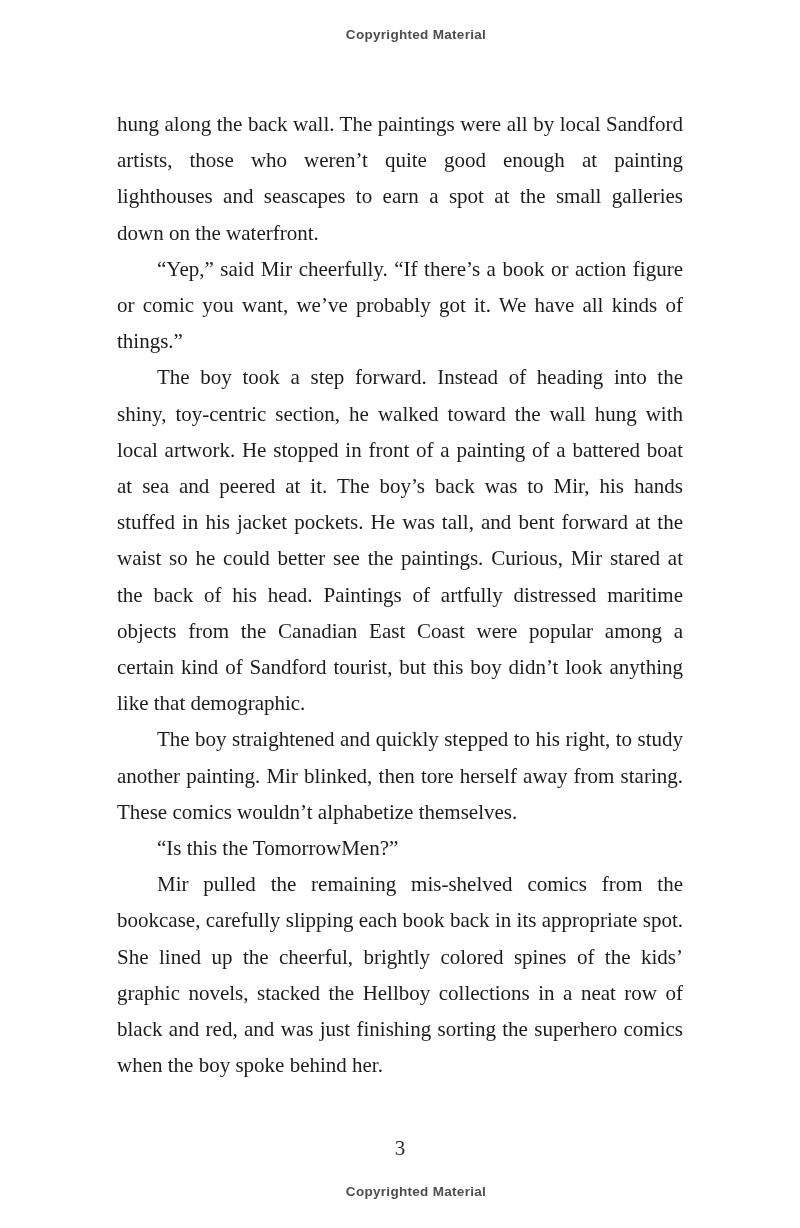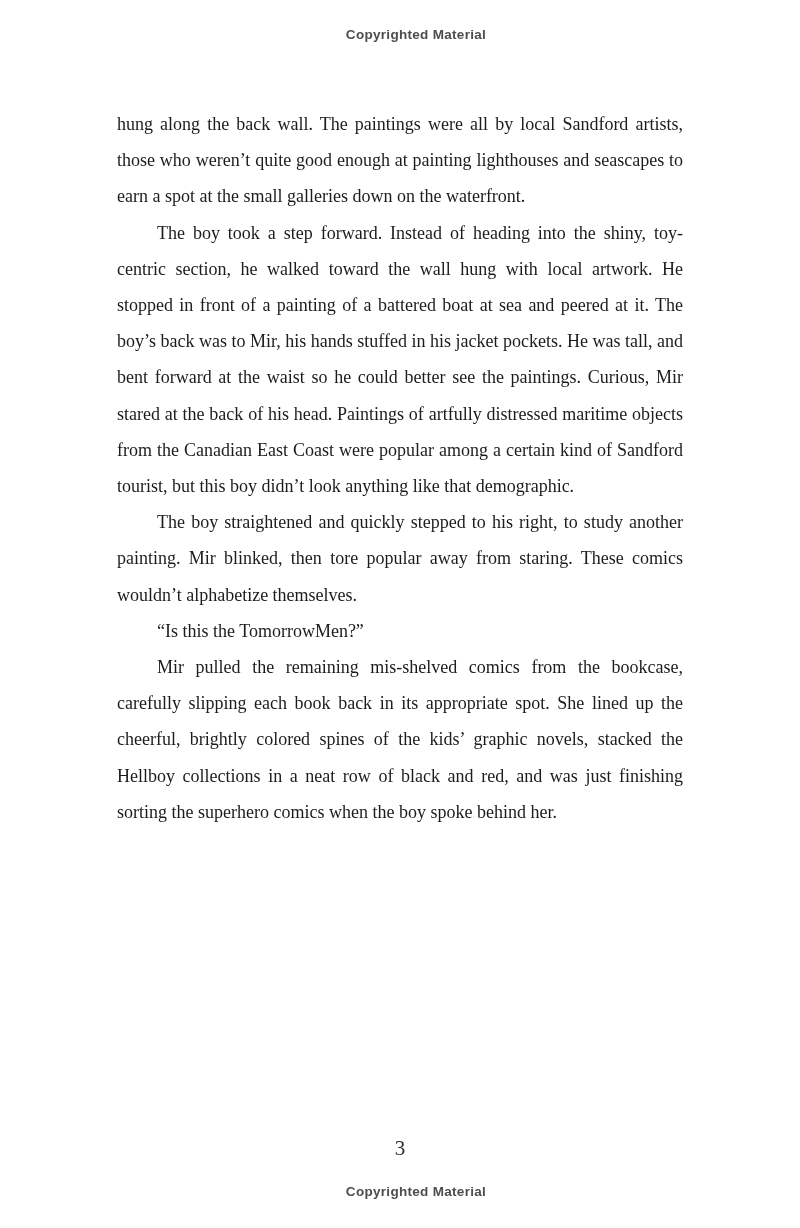--- a/index.html
+++ b/index.html
@@ -26,21 +26,21 @@
     color: #4d4d4d;
   }
   .copyright.top { top: 27px; }
   .copyright.bottom { top: 1184px; }
   .body-text {
     position: absolute;
     left: 117px;
     width: 566px;
     top: 106px;
     font-family: "Liberation Serif", "DejaVu Serif", serif;
-    font-size: 18px;
+    font-size: 21px;
     line-height: 36.2px;
     color: #1c1c1c;
     text-align: justify;
   }
   .body-text p {
     margin: 0;
     padding: 0;
   }
   .body-text p.indent {
     text-indent: 40px;
@@ -58,22 +58,23 @@
 </style>
 </head>
 <body>
 
 <div class="page">
 
   <div class="copyright top">Copyrighted Material</div>
 
   <div class="body-text">
       <p>hung along the back wall. The paintings were all by local Sandford artists, those who weren’t quite good enough at painting lighthouses and seascapes to earn a spot at the small galleries down on the waterfront.</p>
+      <p class="indent">“Yep,” said Mir cheerfully. “If there’s a book or action figure or comic you want, we’ve probably got it. We have all kinds of things.”</p>
       <p class="indent">The boy took a step forward. Instead of heading into the shiny, toy-centric section, he walked toward the wall hung with local artwork. He stopped in front of a painting of a battered boat at sea and peered at it. The boy’s back was to Mir, his hands stuffed in his jacket pockets. He was tall, and bent forward at the waist so he could better see the paintings. Curious, Mir stared at the back of his head. Paintings of artfully distressed maritime objects from the Canadian East Coast were popular among a certain kind of Sandford tourist, but this boy didn’t look anything like that demographic.</p>
-      <p class="indent">The boy straightened and quickly stepped to his right, to study another painting. Mir blinked, then tore popular away from staring. These comics wouldn’t alphabetize themselves.</p>
+      <p class="indent">The boy straightened and quickly stepped to his right, to study another painting. Mir blinked, then tore herself away from staring. These comics wouldn’t alphabetize themselves.</p>
       <p class="indent">“Is this the TomorrowMen?”</p>
       <p class="indent">Mir pulled the remaining mis-shelved comics from the bookcase, carefully slipping each book back in its appropriate spot. She lined up the cheerful, brightly colored spines of the kids’ graphic novels, stacked the Hellboy collections in a neat row of black and red, and was just finishing sorting the superhero comics when the boy spoke behind her.</p>
     </div>
 
   <div class="page-number">3</div>
 
   <div class="copyright bottom">Copyrighted Material</div>
 
 </div>
 

